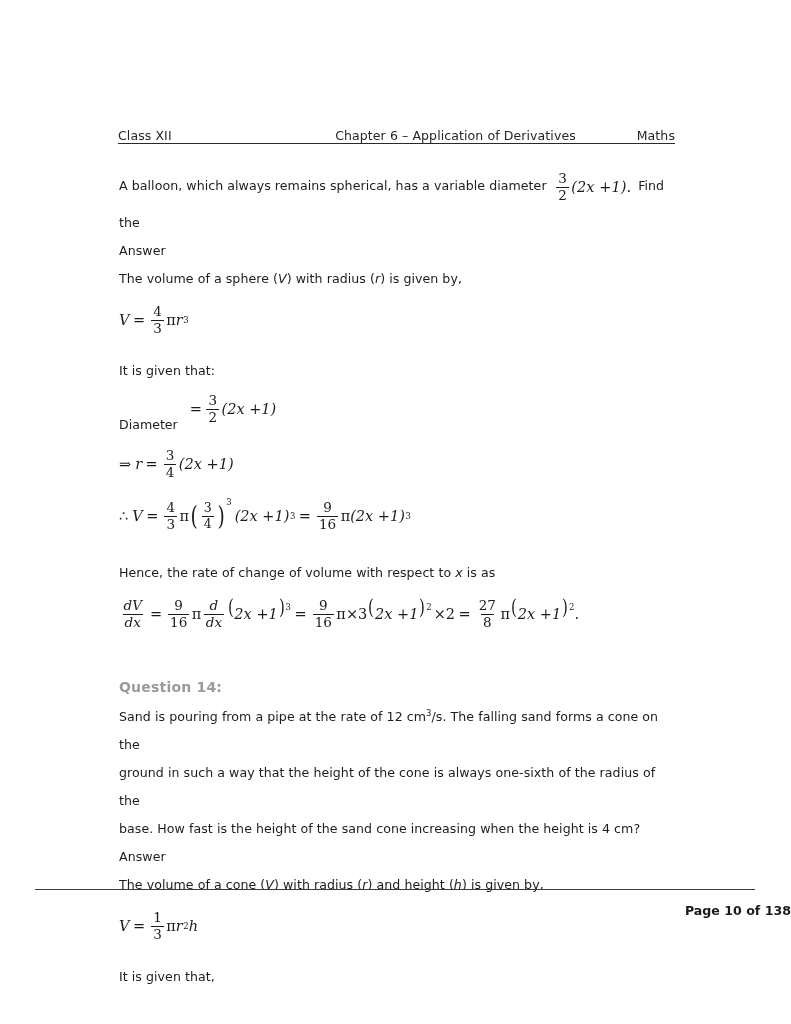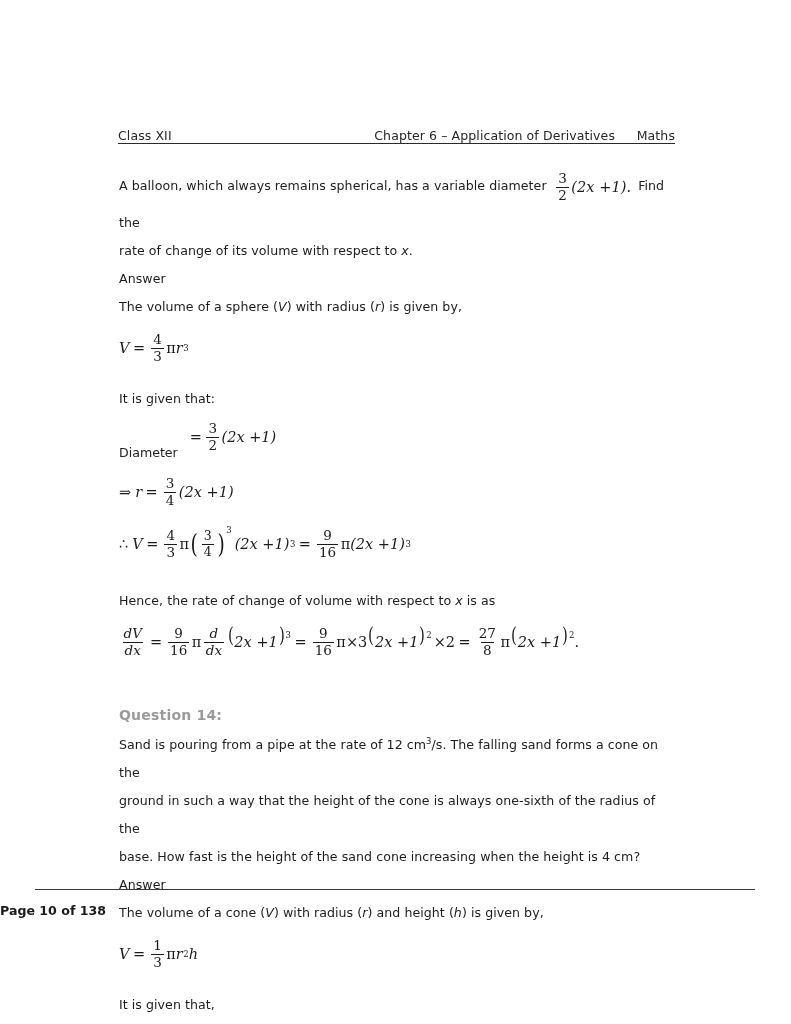--- a/index.html
+++ b/index.html
@@ -29,21 +29,21 @@
     top: 128px;
     width: 557px;
     border-bottom: 1.4px solid #2a2a2a;
     display: flex;
     align-items: baseline;
     font-size: 12.5px;
     color: #262626;
     letter-spacing: .1px;
   }
   .header .h-left   { width: 160px; }
-  .header .h-center { flex: 1; text-align: right; padding-left: 18px; }
+  .header .h-center { flex: 1; text-align: center; padding-left: 18px; }
   .header .h-right  { width: 60px; text-align: right; }
 
   
   .content {
     position: absolute;
     left: 119px;
     top: 172px;
     width: 560px;
   }
 
@@ -170,21 +170,21 @@
     left: 35px;
     top: 889px;
     width: 720px;
     border-top: 1.4px solid #3a3a3a;
   }
   .footer-text {
     position: absolute;
     left: 0;
     top: 903px;
     width: 791px;
-    text-align: left;
+    text-align: right;
     font-size: 12.6px;
     font-weight: bold;
     color: #1a1a1a;
   }
 </style>
 </head>
 <body>
 
 <div class="page">
 
@@ -201,21 +201,20 @@
       <span class="inline-math math">
         <span class="frac">
           <span class="num">3</span>
           <span class="den">2</span>
         </span>
         <span class="v">(2x +1).</span>
       </span>
       <span>Find the</span>
     </p>
 
-    <p class="para"><span>rate of change of its volume with respect to </span><span class="it">x</span><span>.</span></p>
 
     <p class="para">Answer</p>
 
     <p class="para"><span>The volume of a sphere (</span><span class="it">V</span><span>) with radius (</span><span class="it">r</span><span>) is given by,</span></p>
 
     <div class="spacer-12"></div>
 
     <div class="math">
       <span class="v">V</span>
       <span class="op">=</span>

